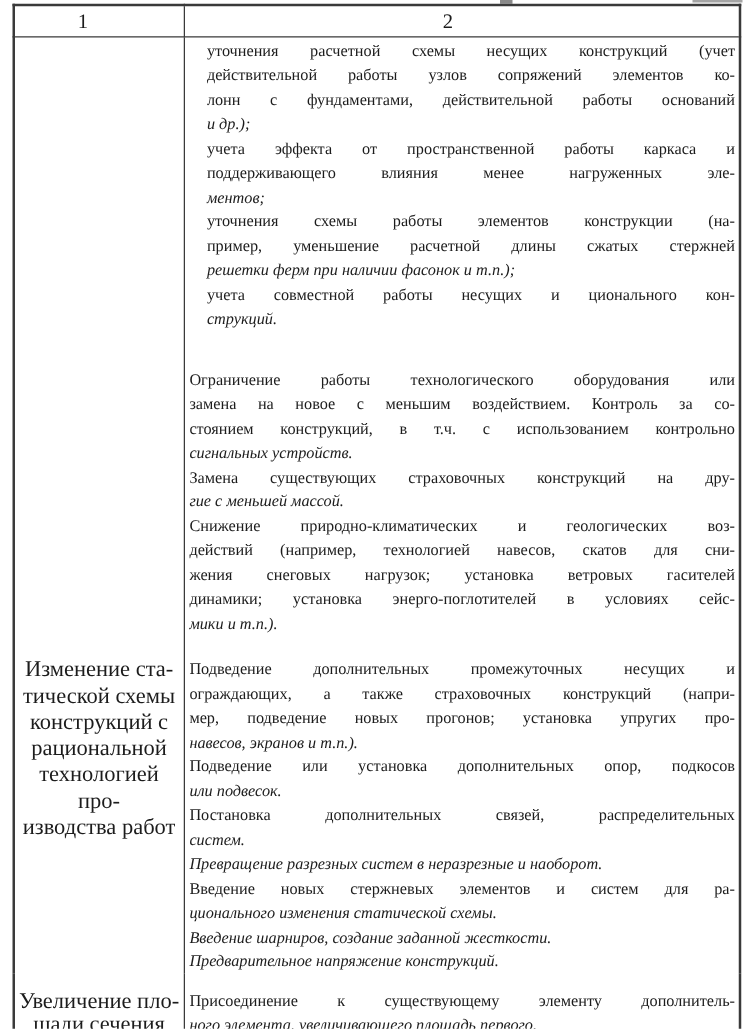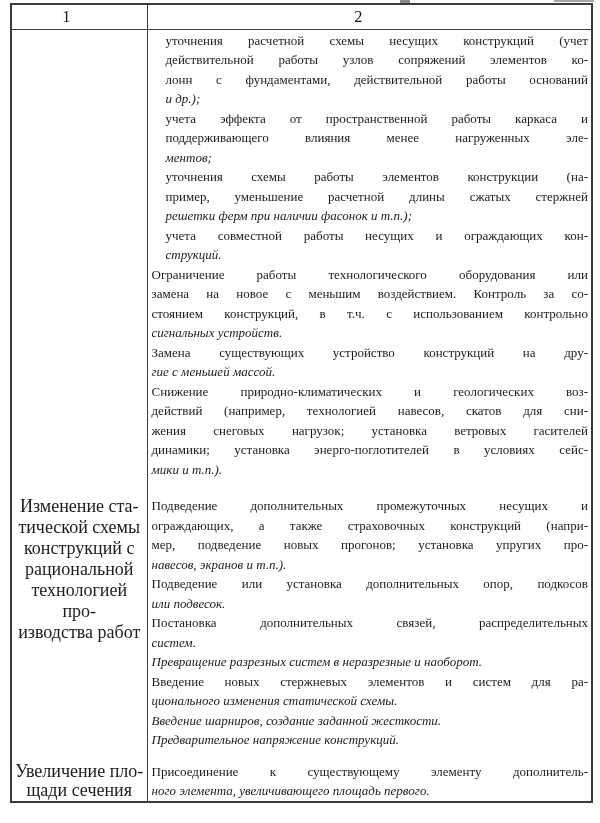--- a/index.html
+++ b/index.html
@@ -69,21 +69,21 @@
     padding: 1px 3px 0 4px;
     font-size: 13px;
     line-height: 19.5px;
   }
   tr.row1 .cell-left, tr.row1 .cell-right { padding-top: 17px; }
   tr.row2 .cell-left, tr.row2 .cell-right { padding-top: 12px; }
   tr.row2 .cell-left { line-height: 19.5px; }
 
   .para { margin: 0; }
   .para.indent { margin-left: 14px; }
-  .para.gap { margin-top: 0; }
+  .para.gap { margin-top: 29px; }
 
   .pline {
     text-align: justify;
     text-align-last: justify;
     white-space: normal;
   }
   .pline.last { text-align-last: left; font-style: italic; }
 
   .left-line { text-align: center; }
 </style>
@@ -119,31 +119,31 @@
               <div class="pline">учета эффекта от пространственной работы каркаса и</div>
               <div class="pline">поддерживающего влияния менее нагруженных эле-</div>
               <div class="pline last">ментов;</div>
             </div>
             <div class="para indent">
               <div class="pline">уточнения схемы работы элементов конструкции (на-</div>
               <div class="pline">пример, уменьшение расчетной длины сжатых стержней</div>
               <div class="pline last">решетки ферм при наличии фасонок и т.п.);</div>
             </div>
             <div class="para indent">
-              <div class="pline">учета совместной работы несущих и ограждающих кон-</div>
+              <div class="pline">учета совместной работы несущих и ционального кон-</div>
               <div class="pline last">струкций.</div>
             </div>
             <div class="para gap">
               <div class="pline">Ограничение работы технологического оборудования или</div>
               <div class="pline">замена на новое с меньшим воздействием. Контроль за со-</div>
               <div class="pline">стоянием конструкций, в т.ч. с использованием контрольно</div>
               <div class="pline last">сигнальных устройств.</div>
             </div>
             <div class="para">
-              <div class="pline">Замена существующих устройство конструкций на дру-</div>
+              <div class="pline">Замена существующих страховочных конструкций на дру-</div>
               <div class="pline last">гие с меньшей массой.</div>
             </div>
             <div class="para">
               <div class="pline">Снижение природно-климатических и геологических воз-</div>
               <div class="pline">действий (например, технологией навесов, скатов для сни-</div>
               <div class="pline">жения снеговых нагрузок; установка ветровых гасителей</div>
               <div class="pline">динамики; установка энерго-поглотителей в условиях сейс-</div>
               <div class="pline last">мики и т.п.).</div>
             </div>
           </td>

